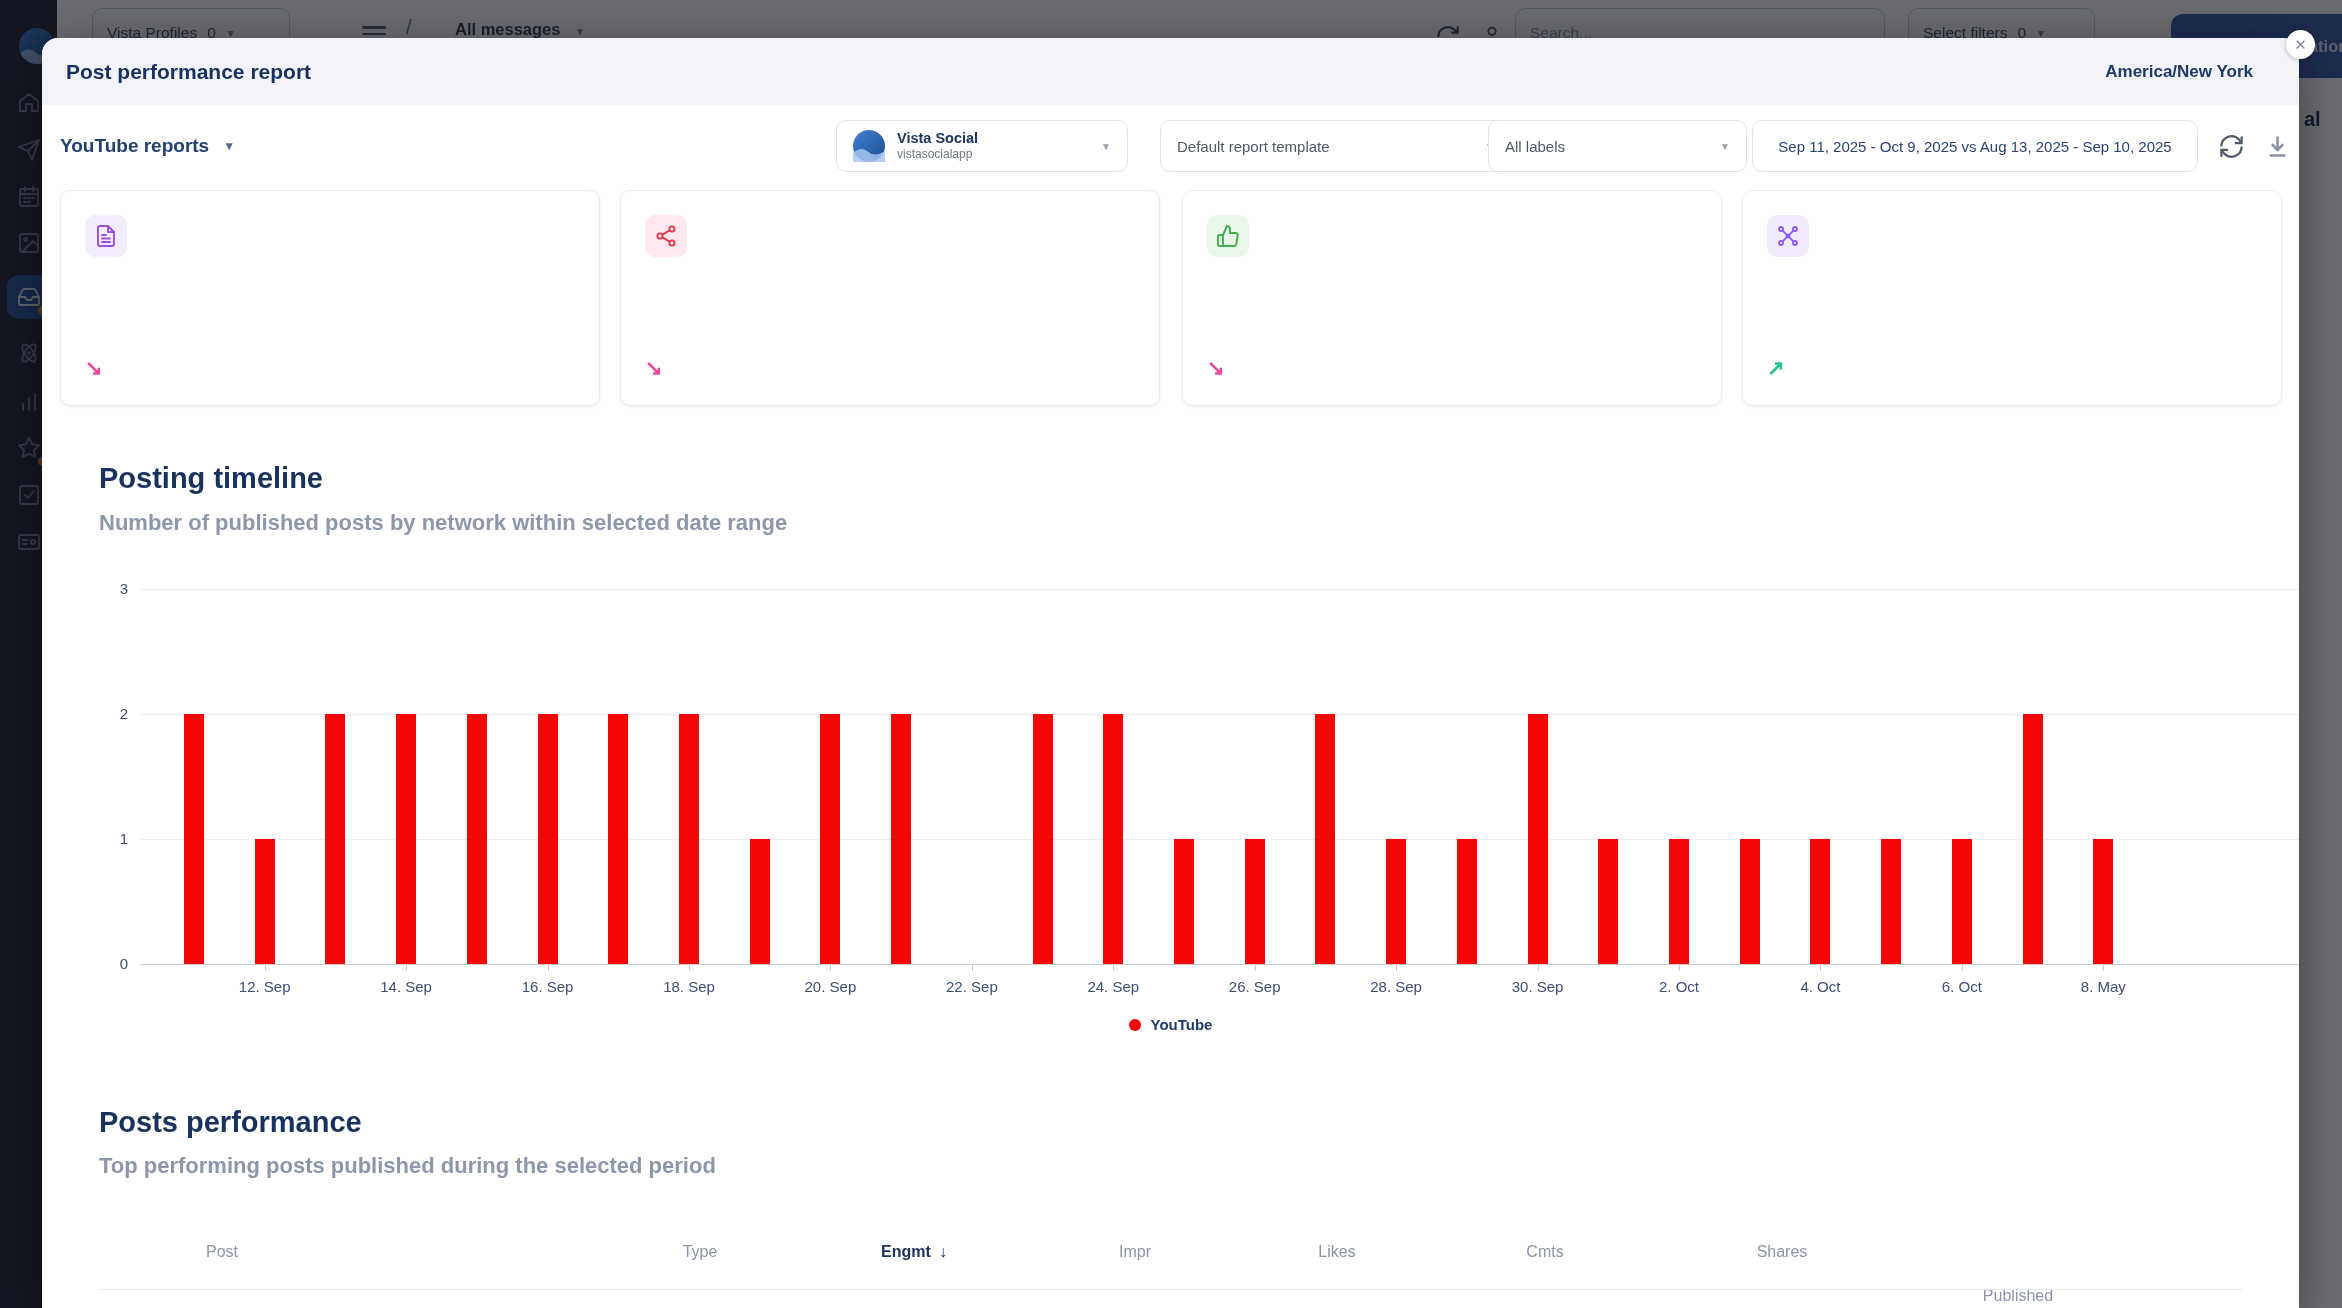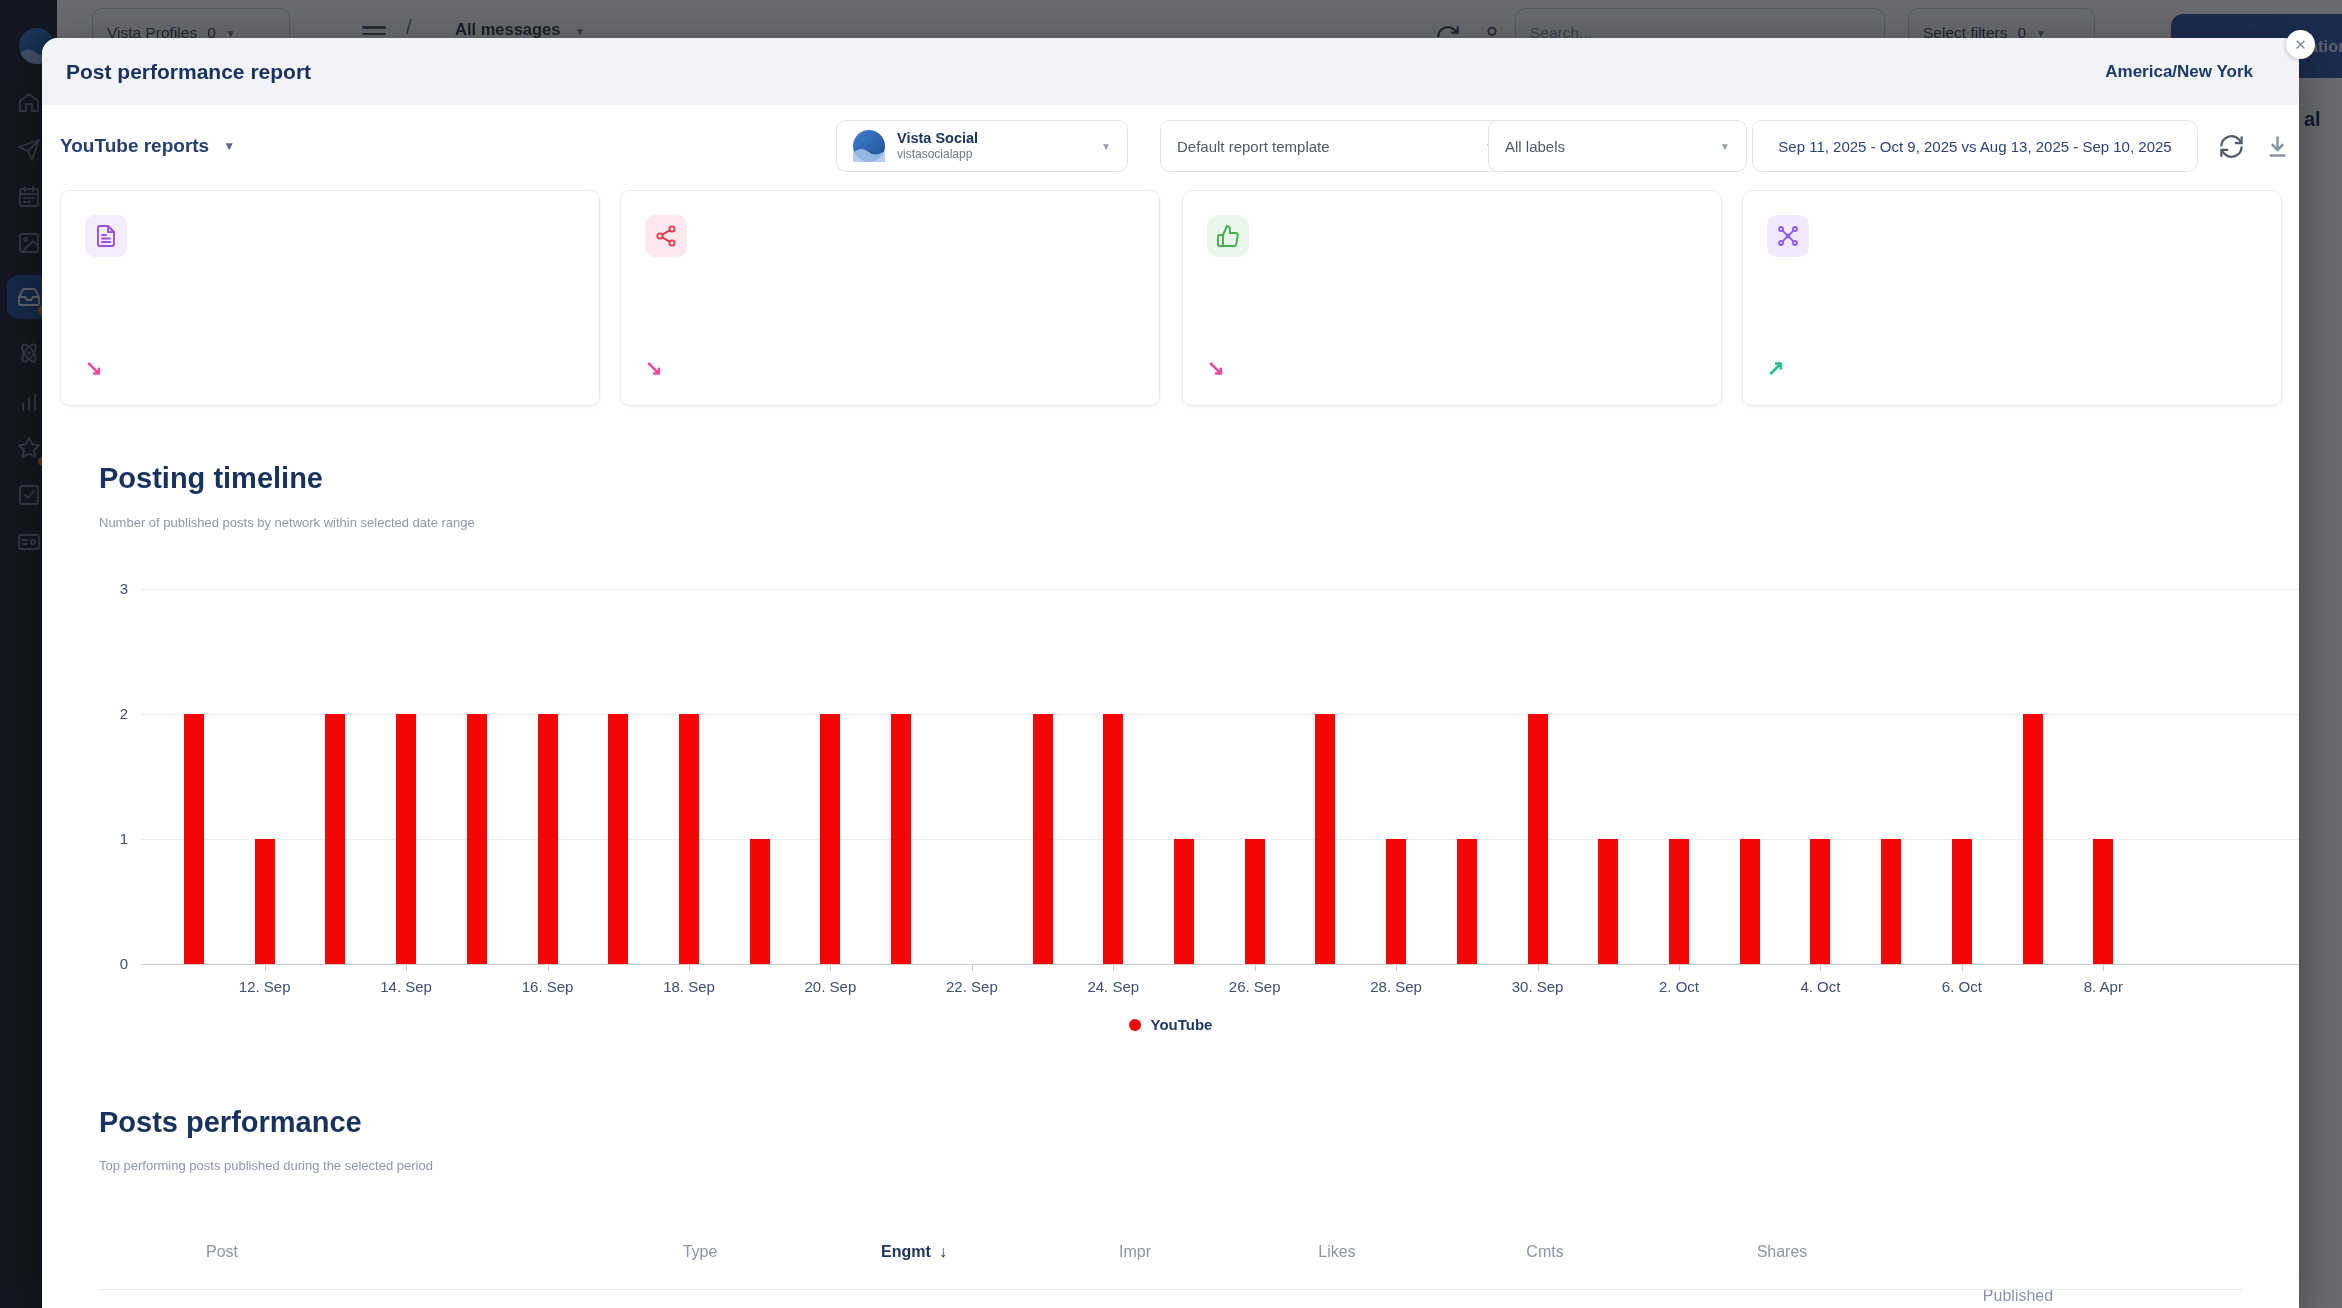--- a/index.html
+++ b/index.html
@@ -71,21 +71,21 @@
   .card-tile svg { width:24px; height:24px; }
   .card-label { font-size:18px; font-weight:600; color:#1c3560; }
   .card-value { position:absolute; left:24px; top:88px; font-size:48px; font-weight:600; color:#17325f; line-height:1; }
   .card-delta { position:absolute; left:24px; top:166px; display:flex; align-items:center; gap:10px; }
   .delta-arrow { font-size:21px; font-weight:700; line-height:1; }
   .delta-val { font-size:20px; font-weight:700; color:#1b3560; }
   .delta-cmp { font-size:15px; color:#9aa3b5; }
 
   
   .sec-title { position:absolute; left:57px; font-size:29px; font-weight:600; color:#17325f; line-height:34px; }
-  .sec-sub { position:absolute; left:57px; font-size:13px; color:#8d97ab; line-height:22px; }
+  .sec-sub { position:absolute; left:57px; font-size:22px; color:#8d97ab; line-height:22px;font-weight:bold; }
 
   
   .chart { position:absolute; left:0; top:0; width:2257px; height:1270px; pointer-events:none; }
   .gridline { position:absolute; height:1px; background:#ebeef3; }
   .axisline { position:absolute; height:1px; background:#c7cfdd; }
   .ytick { position:absolute; width:40px; text-align:right; font-size:15px; color:#3c4e71; }
   .xtick-label { position:absolute; font-size:15px; color:#3d4f73; transform:translateX(-50%); }
   .xtick-mark { position:absolute; width:1px; height:7px; background:#c4ccd9; }
   .bar { position:absolute; pointer-events:auto; }
   .legend { position:absolute; left:0; top:978px; width:2257px; display:flex; align-items:center;
@@ -423,21 +423,21 @@
         <div class="xtick-label" style="left:1354.1px; top:940px;">28. Sep</div>
         <div class="xtick-mark" style="left:1495.6px; top:926px;"></div>
         <div class="xtick-label" style="left:1495.6px; top:940px;">30. Sep</div>
         <div class="xtick-mark" style="left:1637.0px; top:926px;"></div>
         <div class="xtick-label" style="left:1637.0px; top:940px;">2. Oct</div>
         <div class="xtick-mark" style="left:1778.4px; top:926px;"></div>
         <div class="xtick-label" style="left:1778.4px; top:940px;">4. Oct</div>
         <div class="xtick-mark" style="left:1919.8px; top:926px;"></div>
         <div class="xtick-label" style="left:1919.8px; top:940px;">6. Oct</div>
         <div class="xtick-mark" style="left:2061.3px; top:926px;"></div>
-        <div class="xtick-label" style="left:2061.3px; top:940px;">8. Apr</div>
+        <div class="xtick-label" style="left:2061.3px; top:940px;">8. May</div>
       </div>
 
     <div class="legend">
       <span class="legend-dot" id="legend-dot" style="background: rgb(246, 5, 5);"></span>
       <span class="legend-label">YouTube</span>
     </div>
 
     <div class="sec-title" style="top:1067px;">Posts performance</div>
     <div class="sec-sub" style="top:1117px;">Top performing posts published during the selected period</div>
 

